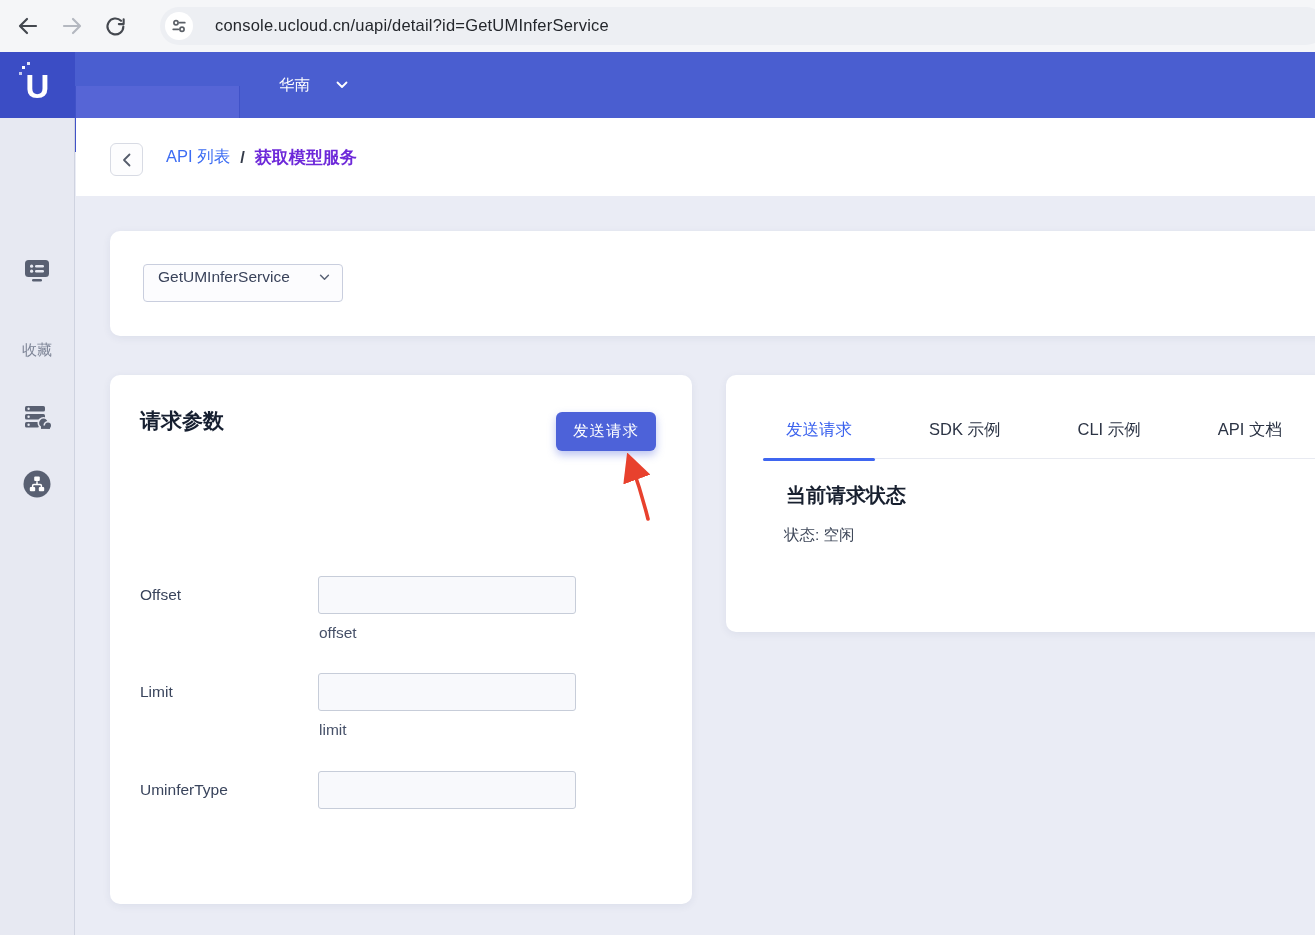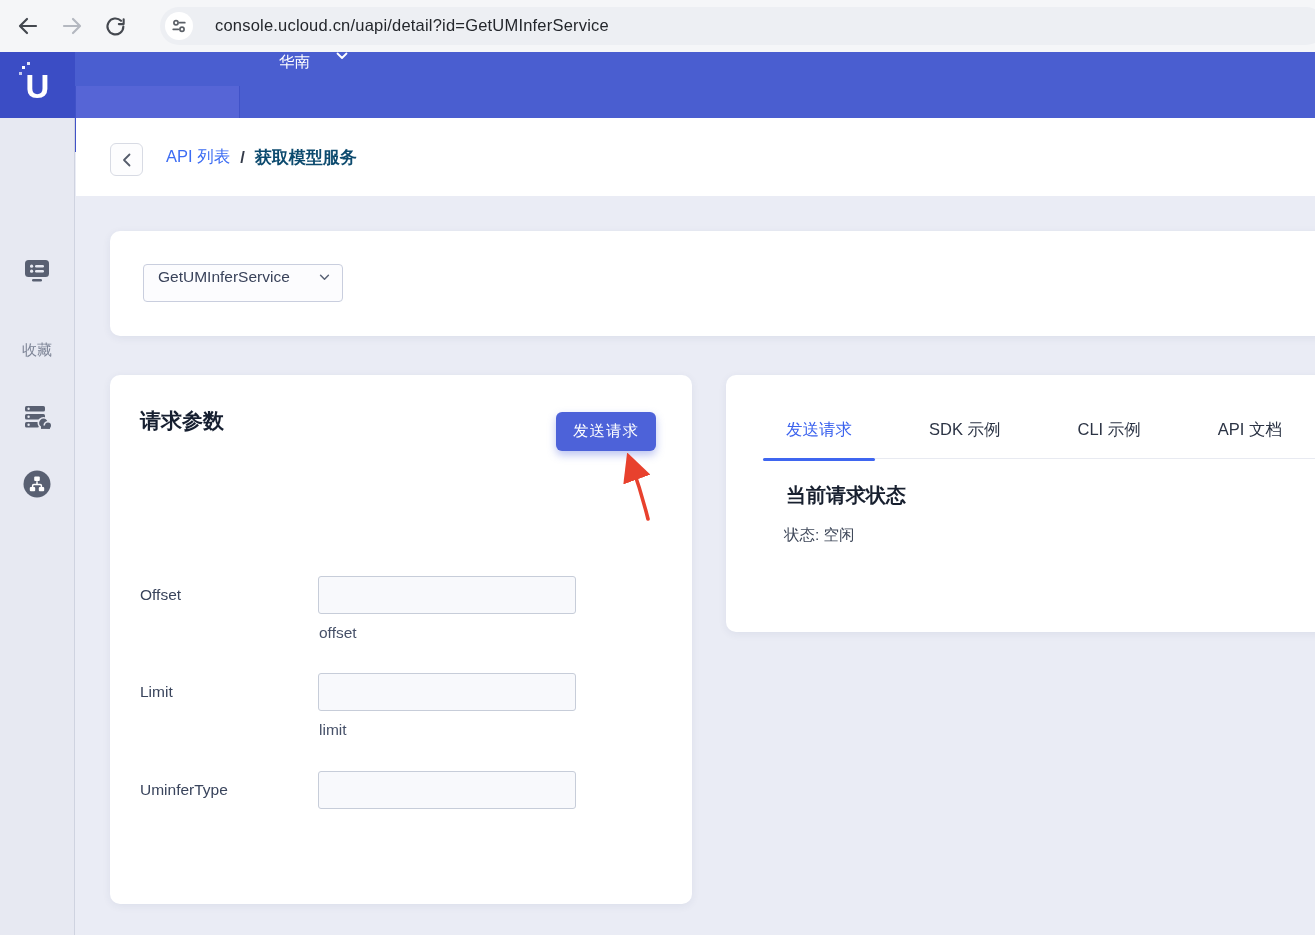--- a/index.html
+++ b/index.html
@@ -17,34 +17,34 @@
 
   
   .topnav{position:absolute;left:0;top:52px;right:0;height:66px;background:#4a5ed0;}
   .logo-tile{position:absolute;left:0;top:0;width:75px;height:66px;background:#3b4dc5;display:flex;align-items:center;justify-content:center;cursor:pointer;}
   .logo-u{color:#fff;font-size:33px;font-weight:700;line-height:1;margin-top:2px;}
   .logo-dot{position:absolute;background:#fff;width:3px;height:3px;}
   .d1{left:22px;top:14px;} .d2{left:27px;top:10px;opacity:.85;} .d3{left:19px;top:20px;opacity:.7;}
   .products{position:absolute;left:75px;top:0;width:165px;height:66px;background:#5665d6;border-left:1px solid #4052c8;border-right:1px solid #4052c8;display:flex;align-items:flex-end;padding-left:34px;box-sizing:border-box;gap:11px;color:#fff;font-size:18px;cursor:pointer;margin-top:34px;}
   .grid-ic{width:15px;height:15px;display:grid;grid-template-columns:6px 6px;grid-template-rows:6px 6px;gap:3px;}
   .grid-ic span{background:#fff;border-radius:1px;}
-  .region{position:absolute;left:279px;top:0;height:66px;display:flex;gap:26px;color:#fff;font-size:15.5px;cursor:pointer;}
+  .region{position:absolute;left:279px;top:0;height:66px;display:flex;align-items:center;gap:26px;color:#fff;font-size:15.5px;cursor:pointer;}
 
   
   .sidebar{position:absolute;left:0;top:118px;width:75px;bottom:0;background:#e7e9f2;border-right:1px solid #cfd3e0;box-sizing:border-box;}
   .side-item{position:absolute;left:50%;transform:translateX(-50%);cursor:pointer;}
   .si-1{top:140px;} .si-fav{top:223px;font-size:15px;color:#7d8496;white-space:nowrap;} .si-3{top:285px;} .si-4{top:351px;}
 
   
   .header-band{position:absolute;left:76px;top:118px;right:0;height:78px;background:#ffffff;}
   .back-btn{position:absolute;left:34px;top:25px;width:33px;height:33px;border:1px solid #d8dbe4;border-radius:6px;background:#fdfdfe;display:flex;align-items:center;justify-content:center;cursor:pointer;box-sizing:border-box;}
   .breadcrumb{position:absolute;left:90px;top:0;height:78px;display:flex;align-items:center;gap:10px;font-size:16.5px;}
   .bc-link{color:#3c6cf3;cursor:pointer;}
   .bc-sep{color:#333a49;font-weight:700;}
-  .bc-current{color:#0c4a6e;font-weight:700;font-size:17px;}
+  .bc-current{color:#6d28d9;font-weight:700;font-size:17px;}
 
   
   .card{position:absolute;background:#fff;border-radius:10px;box-shadow:0 2px 8px rgba(40,50,100,.07);}
   .card1{left:110px;top:231px;right:-24px;height:105px;}
   .selector{position:absolute;left:33px;top:33px;width:200px;height:38px;border:1px solid #c9cede;border-radius:4px;background:#fcfcfe;display:flex;align-items:center;justify-content:space-between;padding:0 12px 12px 14px;box-sizing:border-box;font-size:15.5px;color:#39425a;cursor:pointer;}
 
   .card2{left:110px;top:375px;width:582px;height:529px;}
   .panel-title{position:absolute;left:30px;top:32px;font-size:21px;font-weight:700;color:#161f30;}
   .send-btn{position:absolute;left:446px;top:37px;width:100px;height:39px;background:#4d62d9;color:#fff;border:none;border-radius:6px;font-size:15.5px;letter-spacing:1px;box-shadow:0 4px 9px rgba(77,98,217,.38);cursor:pointer;font-family:inherit;}
   .frow{position:absolute;left:0;width:100%;height:92px;}

